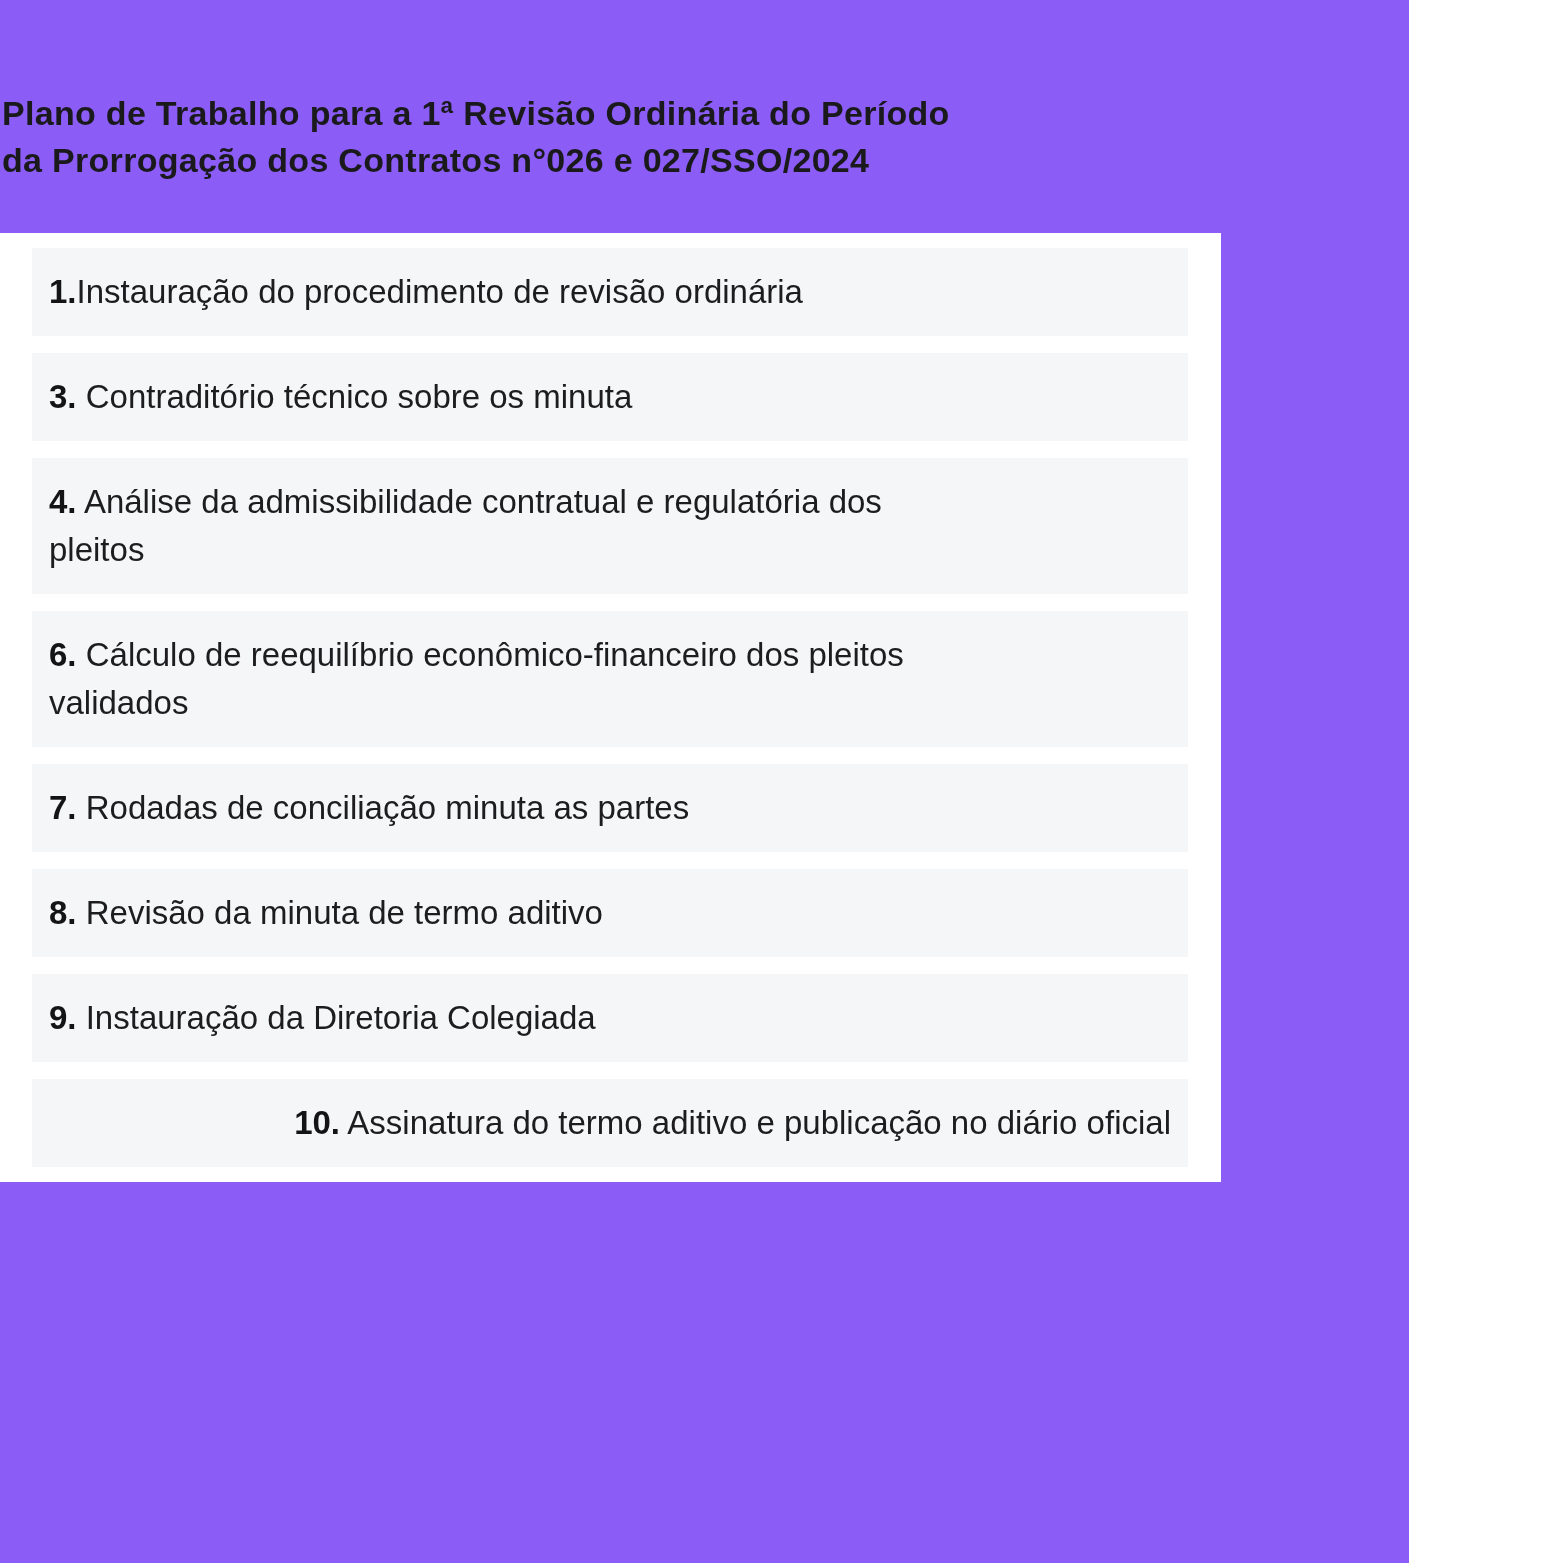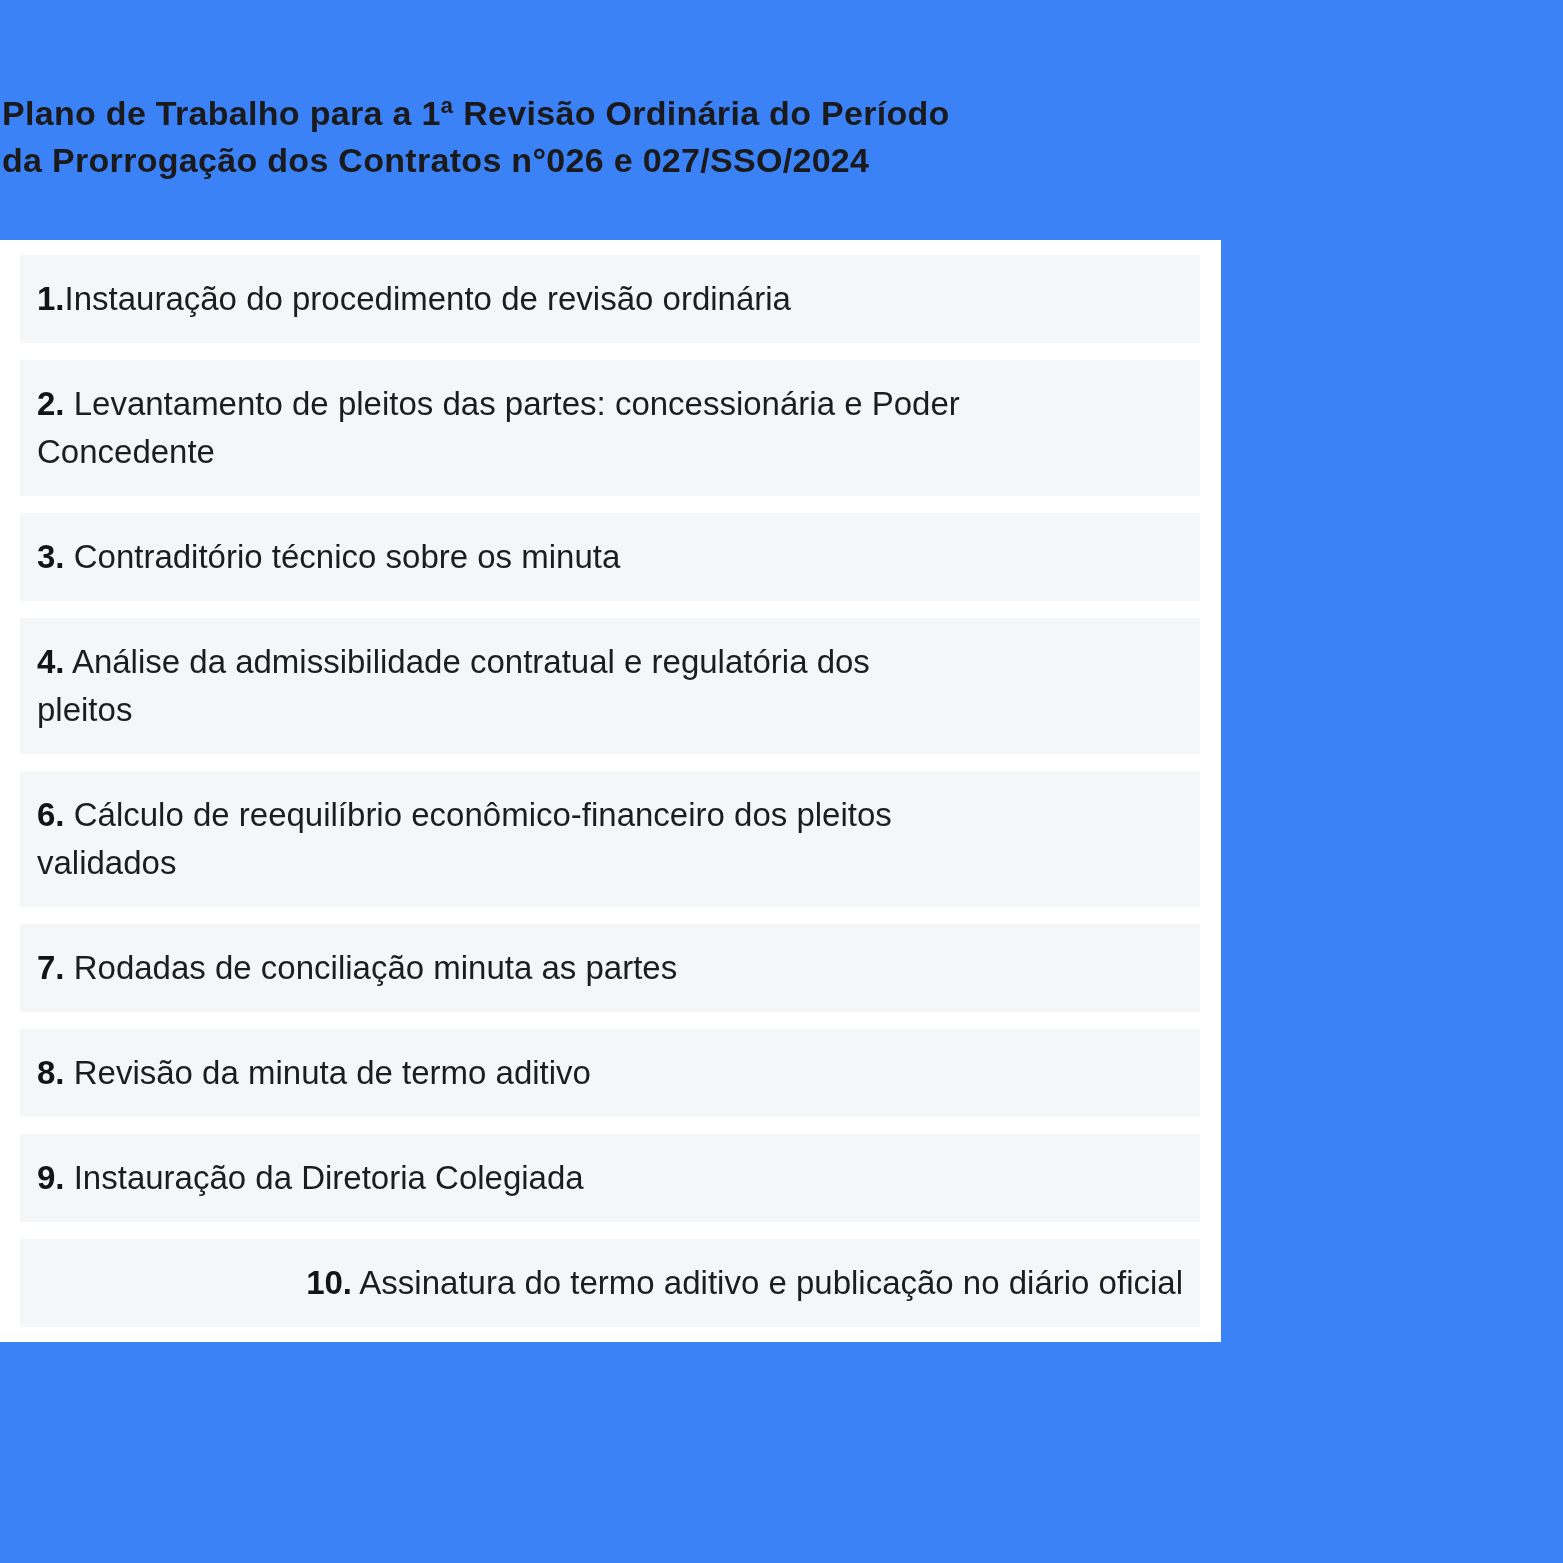--- a/index.html
+++ b/index.html
@@ -3,43 +3,43 @@
 <meta charset="utf-8">
 <style>
   * { margin: 0; padding: 0; box-sizing: border-box; }
   html, body {
     width: 1563px;
     height: 1563px;
     font-family: "Liberation Sans", "DejaVu Sans", sans-serif;
   }
   .page {
     position: relative;
-    width: 1563px;
+    width: 1409px;
     height: 1563px;
-    background: #3b82f6;
+    background: #8b5cf6;
     overflow: hidden;
   }
   .title {
     position: absolute;
     left: 2px;
     top: 90px;
     font-size: 34px;
     line-height: 47px;
     font-weight: 700;
     letter-spacing: 0.3px;
     color: #1a1a1c;
     white-space: pre-line;
   }
   .panel {
     position: absolute;
     left: 0;
-    top: 240px;
+    top: 233px;
     width: 1221px;
     background: #ffffff;
-    padding: 15px 4px;
+    padding: 15px 16px;
   }
   .row {
     margin: 0 17px 17px 16px;
     background: #f5f6f7;
     padding: 20px 17px;
     font-size: 33px;
     line-height: 48px;
     color: #1d1d20;
     white-space: pre-line;
   }
@@ -51,22 +51,20 @@
 
 <div class="page">
 
   <h1 class="title">Plano de Trabalho para a 1ª Revisão Ordinária do Período
 da Prorrogação dos Contratos n°026 e 027/SSO/2024</h1>
 
   <div class="panel">
 
     <div class="row"><span class="num">1.</span><span>Instauração do procedimento de revisão ordinária</span></div>
 
-    <div class="row"><span class="num">2.</span><span> Levantamento de pleitos das partes: concessionária e Poder
-Concedente</span></div>
 
     <div class="row"><span class="num">3.</span><span> Contraditório técnico sobre os minuta</span></div>
 
     <div class="row"><span class="num">4.</span><span> Análise da admissibilidade contratual e regulatória dos
 pleitos</span></div>
 
 
     <div class="row"><span class="num">6.</span><span> Cálculo de reequilíbrio econômico-financeiro dos pleitos
 validados</span></div>
 

